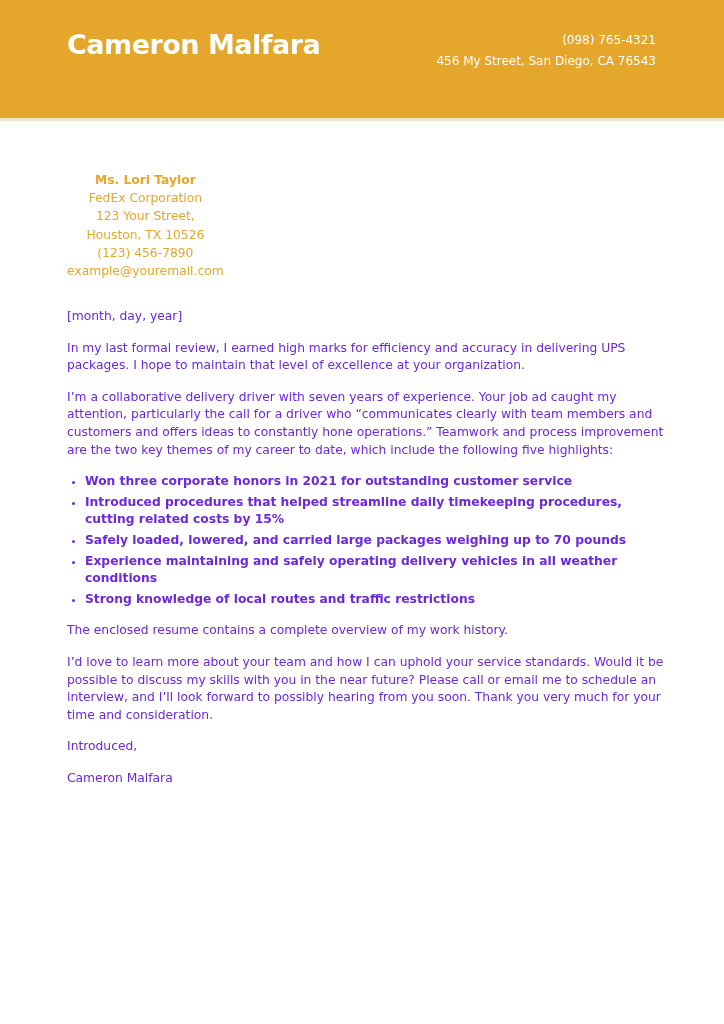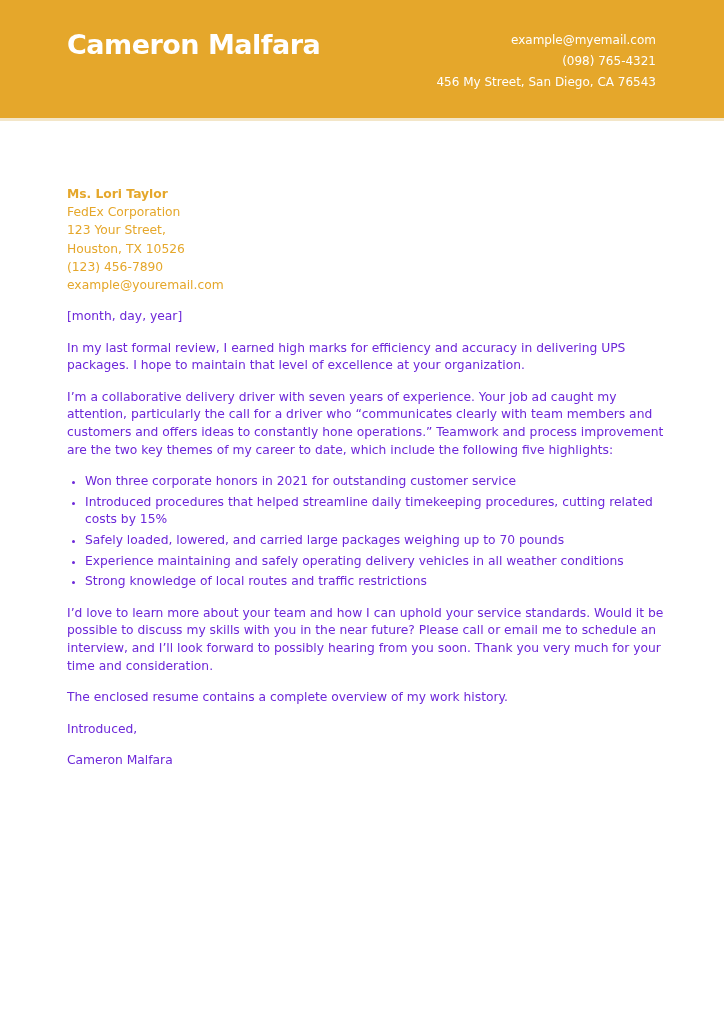--- a/index.html
+++ b/index.html
@@ -5,35 +5,34 @@
   html, body { margin: 0; padding: 0; background: #ffffff; }
   body { width: 724px; height: 1024px; position: relative; overflow: hidden;
          font-family: "DejaVu Sans", "Liberation Sans", sans-serif; color: #1e1e1e; }
   .header { position: absolute; left: 0; top: 0; width: 724px; height: 118px; background: #E5A72B; }
   .header-shadow { position: absolute; left: 0; top: 118px; width: 724px; height: 3px; background: #f3e6c8; }
   .name { position: absolute; left: 67px; top: 29px; font-size: 27px; font-weight: bold; color: #ffffff;
           font-family: "DejaVu Sans", sans-serif; letter-spacing: -0.5px; }
   .contact { position: absolute; right: 68px; top: 30px; text-align: right; color: #ffffff;
              font-size: 12px; line-height: 21px; }
   .contact div { white-space: nowrap; }
-  .recipient { position: absolute; left: 67px; top: 185px; color: #E5A72B; font-size: 12.3px; line-height: 18.2px; }
+  .recipient { position: absolute; left: 67px; top: 171px; color: #E5A72B; font-size: 12.3px; line-height: 18.2px; text-align: center; }
   .recipient .rname { font-weight: bold; }
   .body-text { position: absolute; left: 67px; top: 308px; width: 600px; font-size: 12.3px; line-height: 17.6px; color: #6d28d9; }
   .body-text p { margin: 0 0 14px 0; }
   .body-text ul { margin: 0 0 14px 0; padding-left: 18px; }
-  .body-text li { margin-bottom: 3px; padding-left: 0px; }
+  .body-text li { margin-bottom: 3px; padding-left: 0px; font-weight: bold; }
   .body-text li::marker { font-size: 11px; }
 </style>
 </head>
 <body>
 
 <div class="header">
   <div class="name">Cameron Malfara</div>
   <div class="contact">
-    <div>example@myemail.com</div>
     <div>(098) 765-4321</div>
     <div>456 My Street, San Diego, CA 76543</div>
   </div>
 </div>
 <div class="header-shadow"></div>
 
 <div class="recipient">
   <div class="rname">Ms. Lori Taylor</div>
   <div>FedEx Corporation</div>
   <div>123 Your Street,</div>
@@ -46,17 +45,17 @@
   <p>[month, day, year]</p>
   <p>In my last formal review, I earned high marks for efficiency and accuracy in delivering UPS packages. I hope to maintain that level of excellence at your organization.</p>
   <p>I’m a collaborative delivery driver with seven years of experience. Your job ad caught my attention, particularly the call for a driver who “communicates clearly with team members and customers and offers ideas to constantly hone operations.” Teamwork and process improvement are the two key themes of my career to date, which include the following five highlights:</p>
   <ul>
     <li>Won three corporate honors in 2021 for outstanding customer service</li>
     <li>Introduced procedures that helped streamline daily timekeeping procedures, cutting related costs by 15%</li>
     <li>Safely loaded, lowered, and carried large packages weighing up to 70 pounds</li>
     <li>Experience maintaining and safely operating delivery vehicles in all weather conditions</li>
     <li>Strong knowledge of local routes and traffic restrictions</li>
   </ul>
+  <p>The enclosed resume contains a complete overview of my work history.</p>
   <p>I’d love to learn more about your team and how I can uphold your service standards. Would it be possible to discuss my skills with you in the near future? Please call or email me to schedule an interview, and I’ll look forward to possibly hearing from you soon. Thank you very much for your time and consideration.</p>
-  <p>The enclosed resume contains a complete overview of my work history.</p>
   <p>Introduced,</p>
   <p>Cameron Malfara</p>
 </div>
 
 </body></html>

